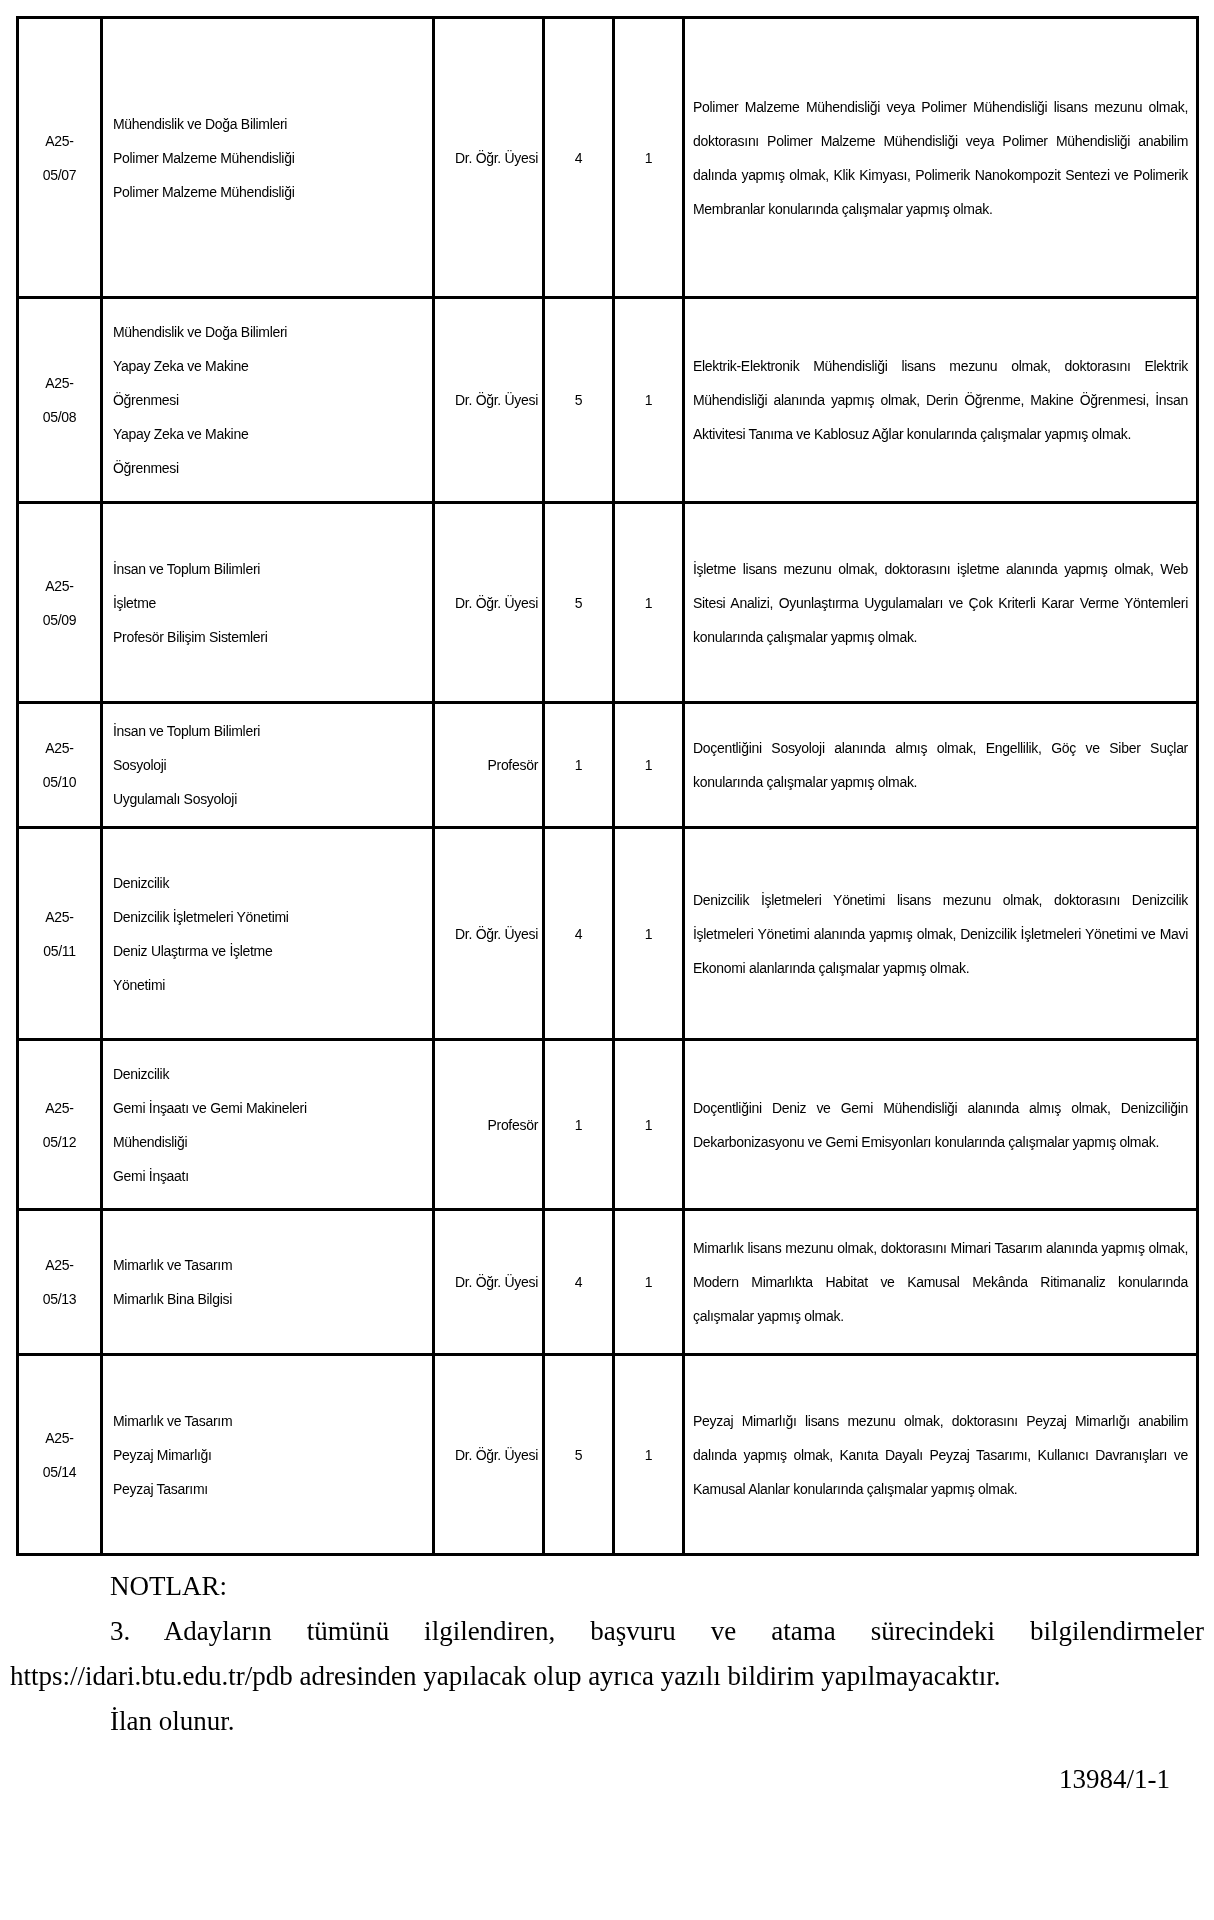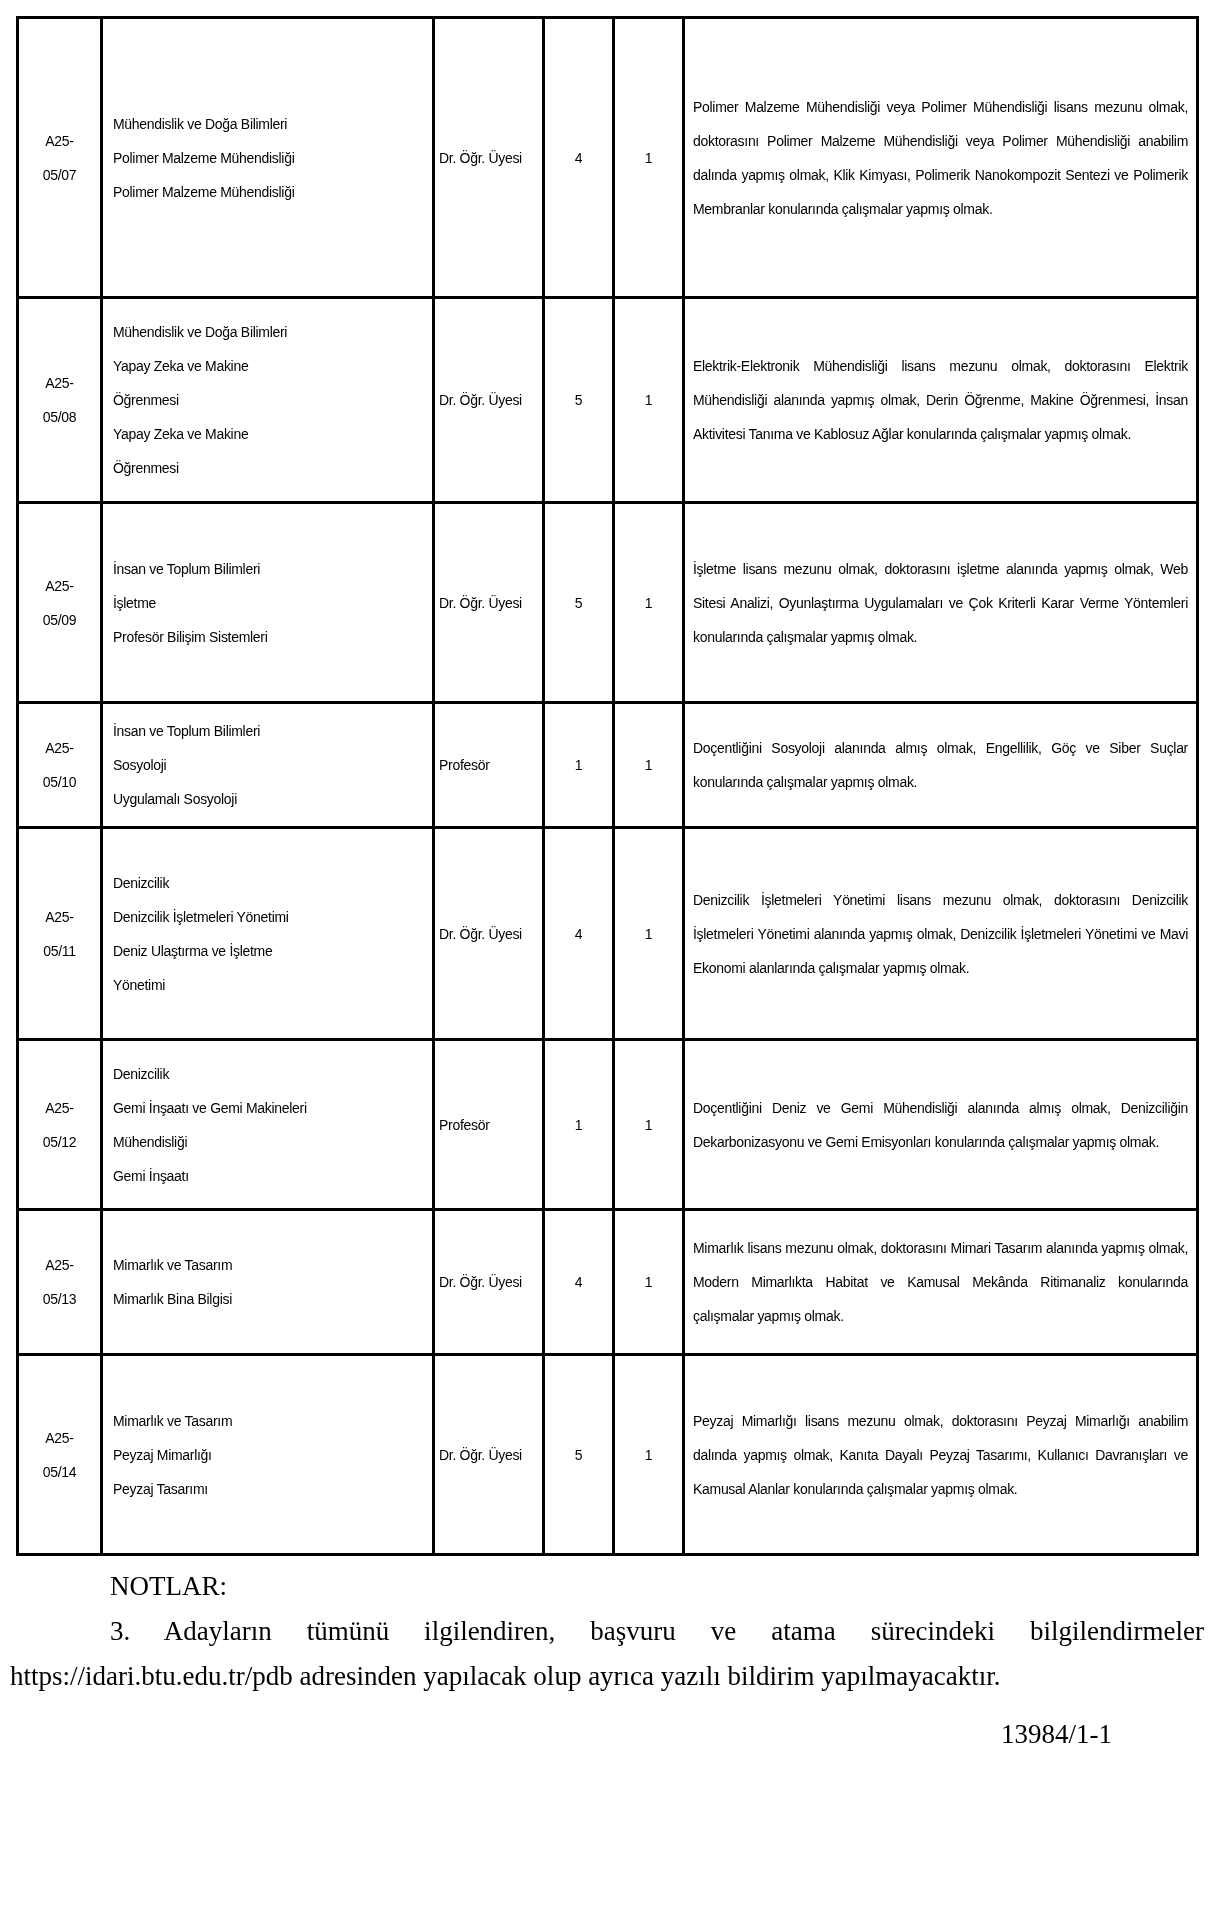--- a/index.html
+++ b/index.html
@@ -29,21 +29,21 @@
   table.positions td {
     border: 3px solid #000000;
     vertical-align: middle;
     font-size: 14px;
     letter-spacing: -0.3px;
     line-height: 34px;
     overflow: hidden;
   }
   .c-code  { text-align: center; padding: 4px 2px; }
   .c-unit  { text-align: left;   padding: 6px 12px 6px 10px; }
-  .c-title { text-align: left; padding: 4px 4px; }
+  .c-title { text-align: right; padding: 4px 4px; }
   .c-num   { text-align: center; padding: 4px 2px; }
   .c-req   { text-align: justify; padding: 4px 8px; }
   tr.row-0 { height: 280px; }
   tr.row-1 { height: 205px; }
   tr.row-2 { height: 200px; }
   tr.row-3 { height: 125px; }
   tr.row-4 { height: 212px; }
   tr.row-5 { height: 170px; }
   tr.row-6 { height: 145px; }
   tr.row-7 { height: 200px; }
@@ -62,21 +62,21 @@
   }
   .doc-link {
     color: #000000;
     text-decoration: none;
   }
   .ref-line {
     font-family: "Liberation Serif", serif;
     font-size: 27px;
     line-height: 45px;
     text-align: right;
-    padding-right: 102px;
+    padding-right: 44px;
     margin-top: 2px;
   }
 </style>
 </head>
 <body>
 
 <div class="page">
 
   <table class="positions">
     <colgroup>
@@ -210,17 +210,18 @@
           <td class="c-num">5</td>
           <td class="c-num">1</td>
           <td class="c-req">Peyzaj Mimarlığı lisans mezunu olmak, doktorasını Peyzaj Mimarlığı anabilim dalında yapmış olmak, Kanıta Dayalı Peyzaj Tasarımı, Kullanıcı Davranışları ve Kamusal Alanlar konularında çalışmalar yapmış olmak.</td>
         </tr>
       </tbody>
   </table>
 
   <div class="notes">
     <p>NOTLAR:</p>
     <p class="justified"><span>3. Adayların tümünü ilgilendiren, başvuru ve atama sürecindeki bilgilendirmeler </span><span class="doc-link">https://idari.btu.edu.tr/pdb</span><span> adresinden yapılacak olup ayrıca yazılı bildirim yapılmayacaktır.</span></p>
+    <p>İlan olunur.</p>
   </div>
 
   <div class="ref-line">13984/1-1</div>
 
 </div>
 
 </body></html>

